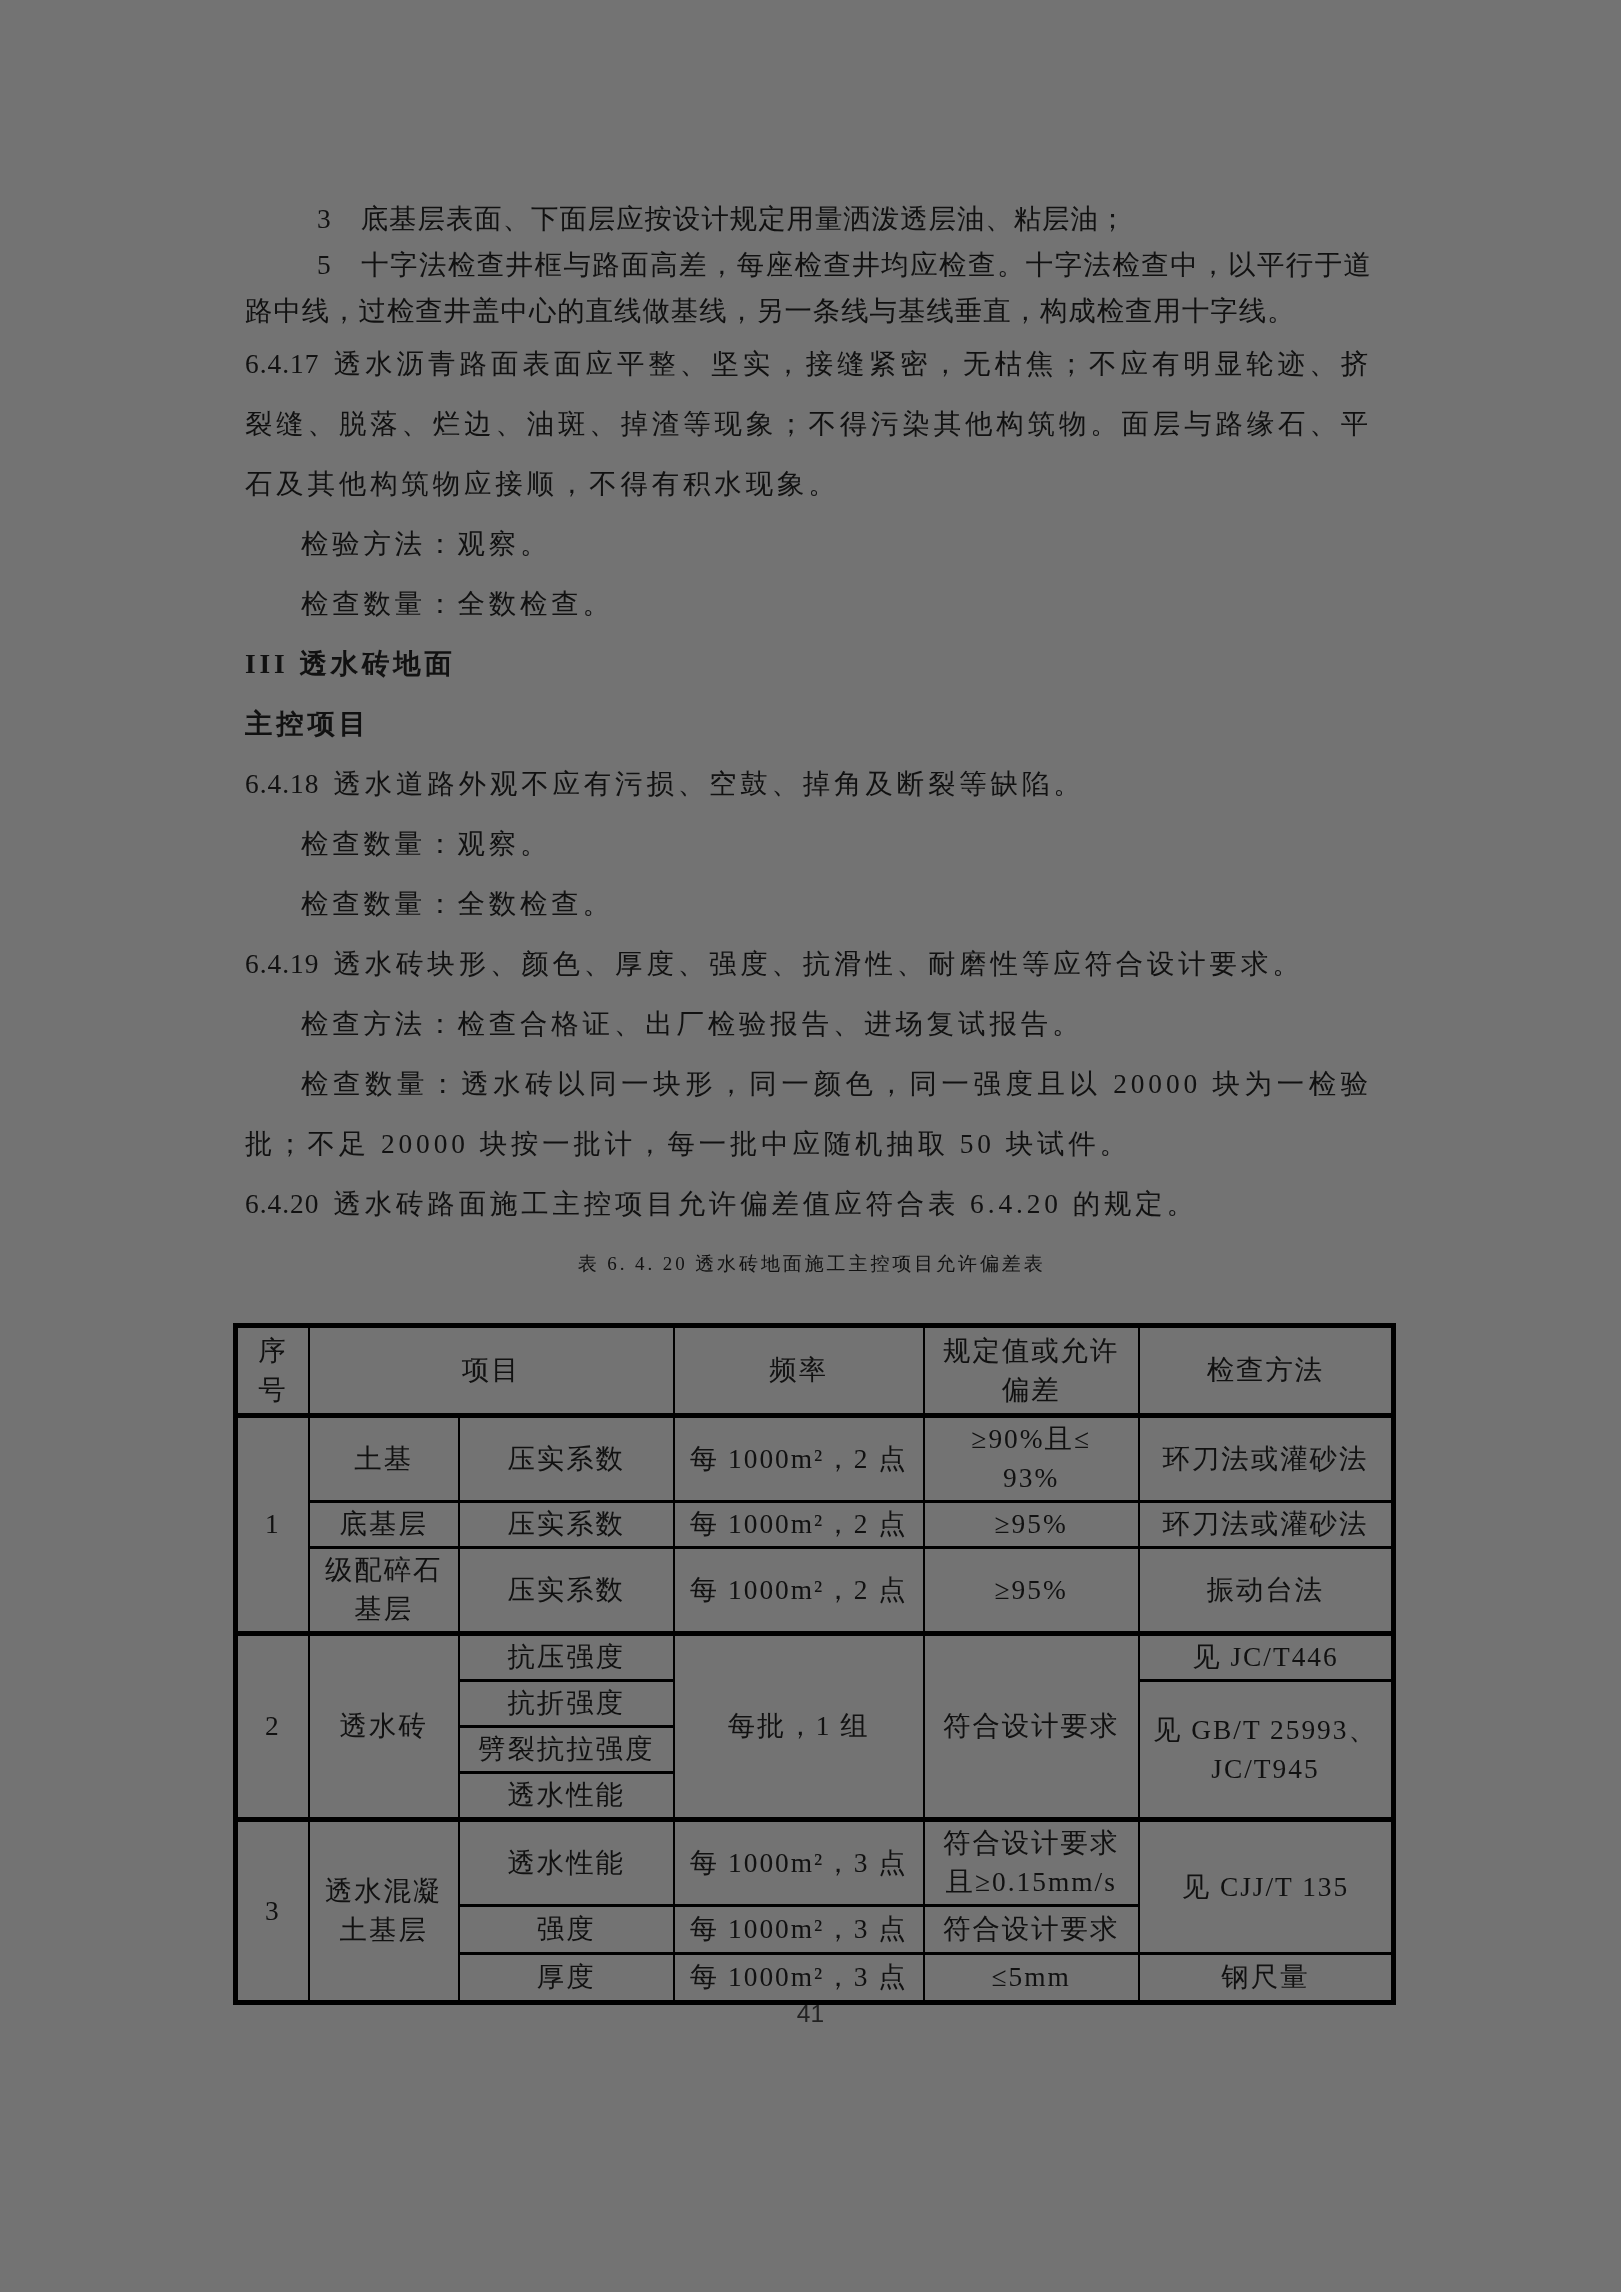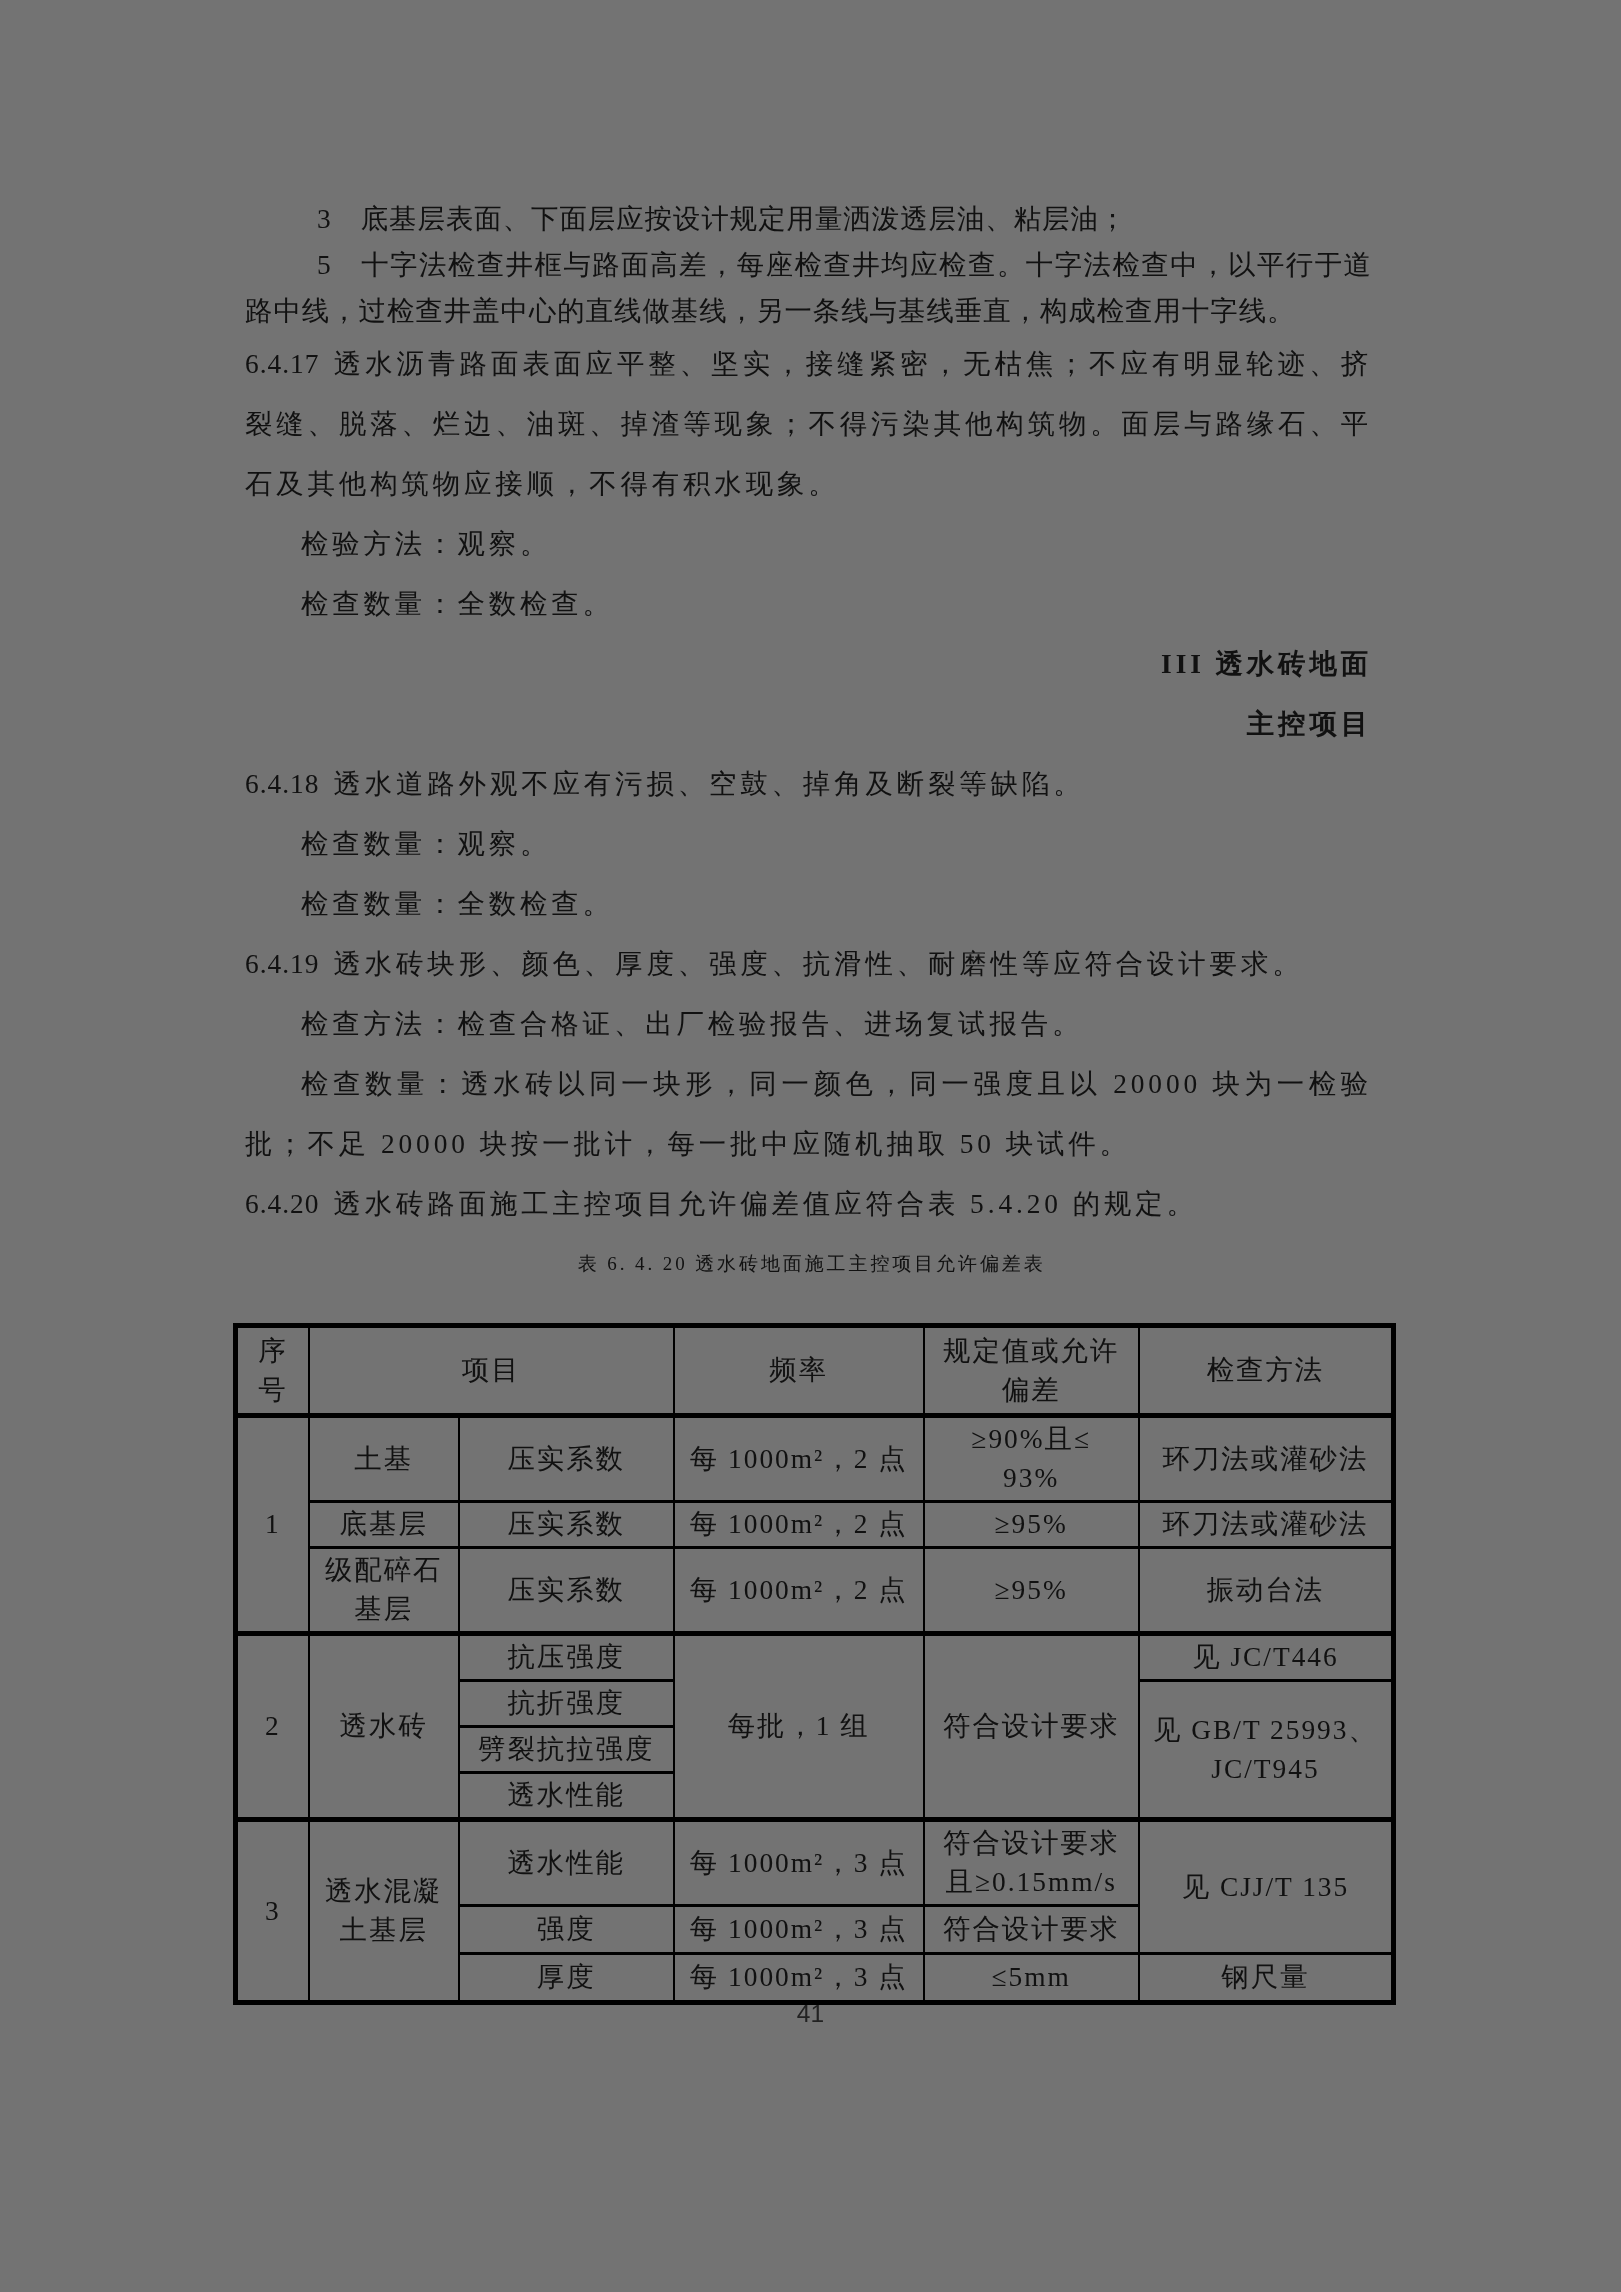--- a/index.html
+++ b/index.html
@@ -31,21 +31,21 @@
     line-height: 60px;
     text-align: justify;
     letter-spacing: 3.9px;
   }
   .indent2 { text-indent: 56px; }
   .secnum { font-weight: normal; letter-spacing: 1px; margin-right: 14px; }
   .heading {
     font-size: 27.4px;
     line-height: 60px;
     font-weight: bold;
-    text-align: right;
+    text-align: left;
     letter-spacing: 3.9px;
   }
   .tbl-caption {
     font-size: 19px;
     line-height: 60px;
     font-weight: normal;
     text-align: center;
     letter-spacing: 2.9px;
     width: 1157px;
     margin-left: -11.8px;
@@ -106,21 +106,21 @@
     <p class="para"><span class="secnum">6.4.18</span><span>透水道路外观不应有污损、空鼓、掉角及断裂等缺陷。</span></p>
 
     <p class="para indent2">检查数量：观察。</p>
     <p class="para indent2">检查数量：全数检查。</p>
 
     <p class="para"><span class="secnum">6.4.19</span><span>透水砖块形、颜色、厚度、强度、抗滑性、耐磨性等应符合设计要求。</span></p>
 
     <p class="para indent2">检查方法：检查合格证、出厂检验报告、进场复试报告。</p>
     <p class="para indent2">检查数量：透水砖以同一块形，同一颜色，同一强度且以 20000 块为一检验批；不足 20000 块按一批计，每一批中应随机抽取 50 块试件。</p>
 
-    <p class="para"><span class="secnum">6.4.20</span><span>透水砖路面施工主控项目允许偏差值应符合表 5.4.20 的规定。</span></p>
+    <p class="para"><span class="secnum">6.4.20</span><span>透水砖路面施工主控项目允许偏差值应符合表 6.4.20 的规定。</span></p>
 
     <p class="tbl-caption">表 6. 4. 20  透水砖地面施工主控项目允许偏差表</p>
 
     <table class="tol">
       <colgroup>
         <col style="width:73px">
           <col style="width:150px">
           <col style="width:215px">
         <col style="width:250px">
           <col style="width:215px">

